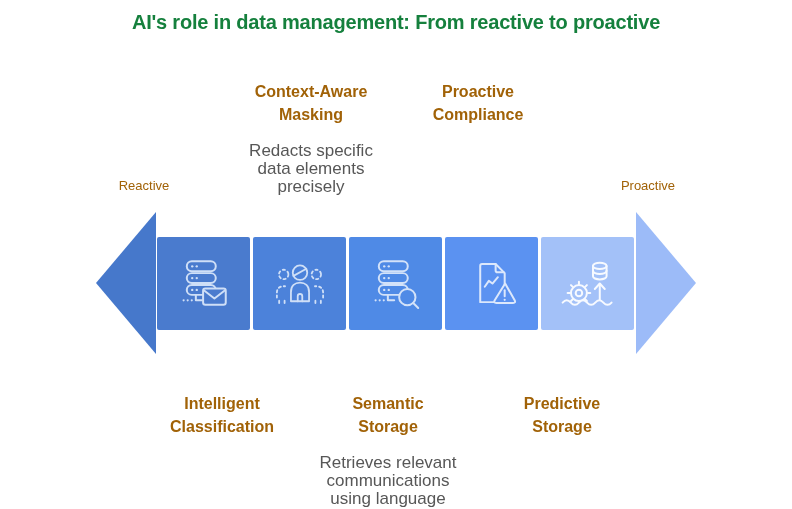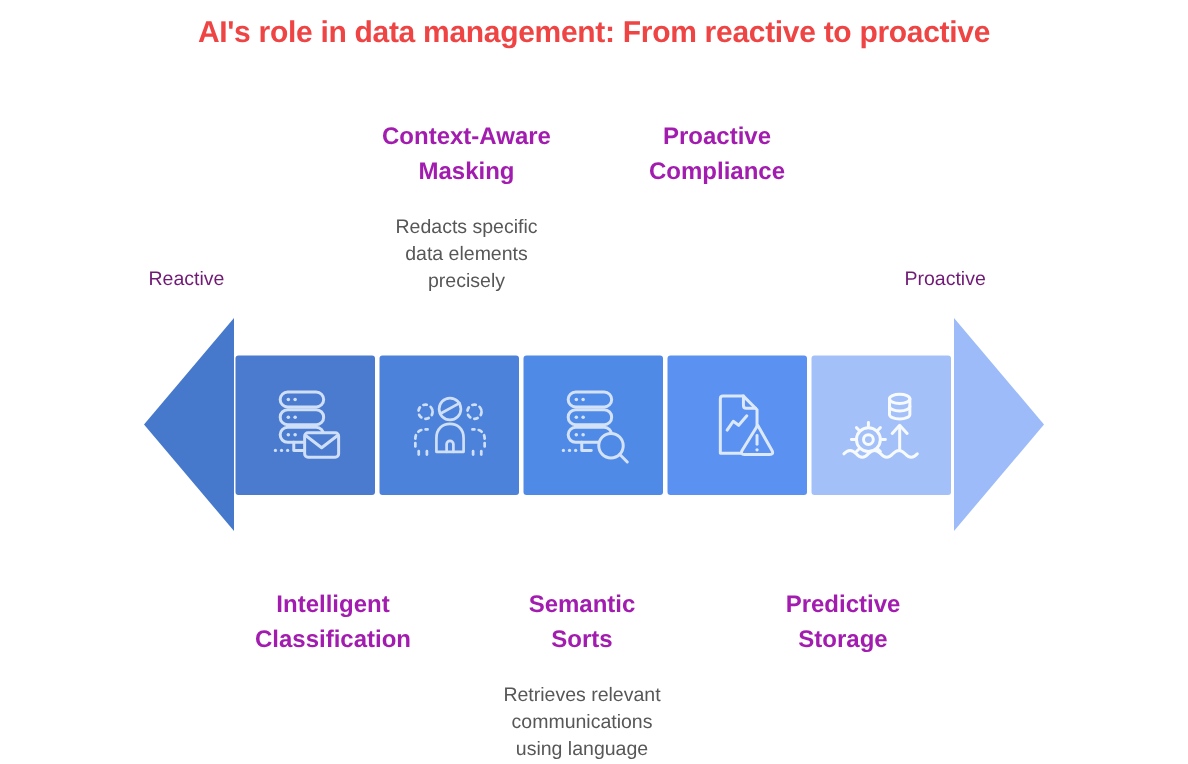--- a/index.html
+++ b/index.html
@@ -5,36 +5,36 @@
   * { margin:0; padding:0; box-sizing:border-box; }
   html,body { background:#ffffff; }
   .canvas {
     position:relative; width:792px; height:509px; margin:0 auto;
     background:#ffffff; overflow:hidden;
     font-family:"Liberation Sans", sans-serif;
   }
   .title {
     position:absolute; top:11px; left:0; width:100%;
     text-align:center; font-size:20px; font-weight:700;
-    color:#ef4444; letter-spacing:-0.2px;
+    color:#15803d; letter-spacing:-0.2px;
   }
   .axis-label {
-    position:absolute; top:178px; width:90px; text-align:left;
-    font-size:13px; color:#701a75;
+    position:absolute; top:178px; width:90px; text-align:center;
+    font-size:13px; color:#a16207;
   }
   .axis-label.left  { left:99px; }
   .axis-label.right { left:603px; }
 
   .text-block { position:absolute; width:190px; text-align:center; }
   .text-block h2 {
-    font-size:16px; font-weight:700; color:#a21caf;
+    font-size:16px; font-weight:700; color:#a16207;
     line-height:23px; white-space:pre-line;
   }
   .text-block p {
-    font-size:13px; color:#575757; line-height:18px;
+    font-size:17px; color:#575757; line-height:18px;
     margin:16px auto 0; width:155px; white-space:pre-line;
   }
   .tb-top    { top:80px; }
   .tb-bottom { top:368px;margin-top:24px; }
   .tb-mask    { left:216px; }
   .tb-comply  { left:383px; }
   .tb-class   { left:127px; }
   .tb-search  { left:293px; }
   .tb-storage { left:467px; }
 
@@ -170,21 +170,21 @@
     </div>
 
   </div>
 
   <div class="text-block tb-bottom tb-class">
     <h2>Intelligent
 Classification</h2>
   </div>
   <div class="text-block tb-bottom tb-search">
     <h2>Semantic
-Sorts</h2>
+Storage</h2>
     <p>Retrieves relevant
 communications
 using language
 understanding</p>
   </div>
   <div class="text-block tb-bottom tb-storage">
     <h2>Predictive
 Storage</h2>
   </div>
 

